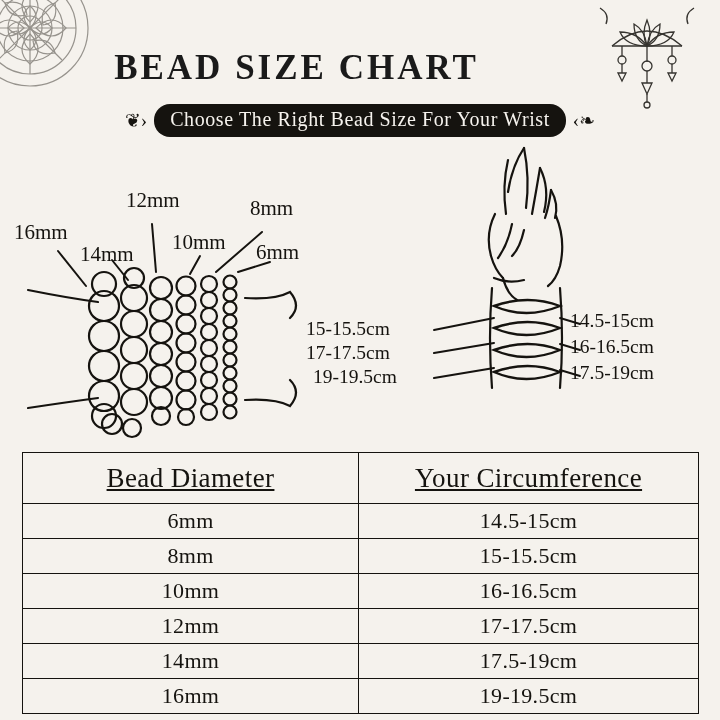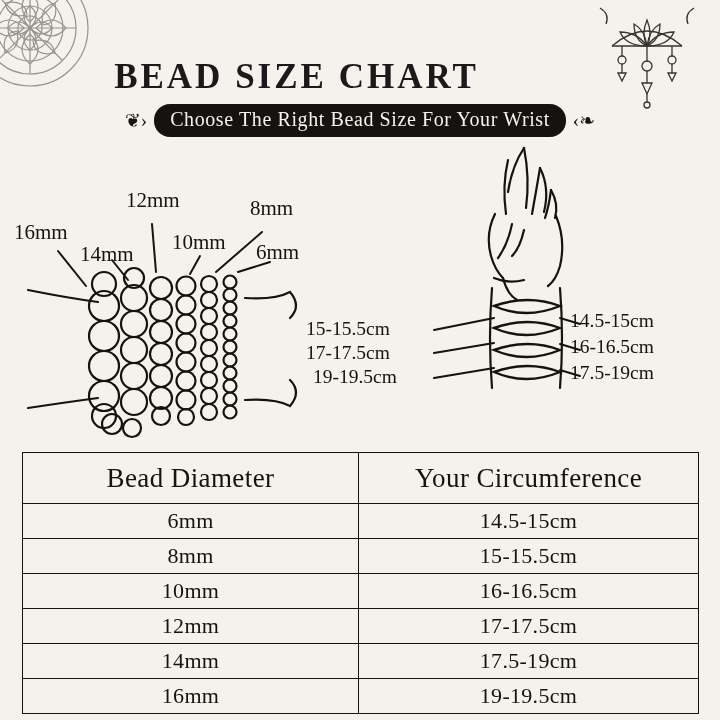--- a/index.html
+++ b/index.html
@@ -39,21 +39,20 @@
   .title {
     position: absolute;
     top: 48px;
     left: 0;
     width: 593px;
     text-align: center;
     font-size: 35px;
     letter-spacing: 3px;
     font-weight: bold;
     font-family: "Liberation Serif", serif;
-    margin-top: 9px;
   }
   .subtitle-wrap {
     position: absolute;
     top: 104px;
     left: 0;
     width: 720px;
     display: flex;
     align-items: center;
     justify-content: center;
   }
@@ -109,20 +108,21 @@
     border: 1px solid #15130f;
     text-align: center;
     font-family: "Liberation Serif", serif;
     color: #15130f;
   }
   table.size-table th {
     font-size: 27px;
     font-weight: normal;
     height: 48px;
     letter-spacing: 0.4px;
+    text-decoration: underline;
   }
   table.size-table td {
     font-size: 22px;
     height: 32px;
     letter-spacing: 0.3px;
   }
   table.size-table col.c1 { width: 336px; }
   table.size-table col.c2 { width: 340px; }
 </style>
 </head>

